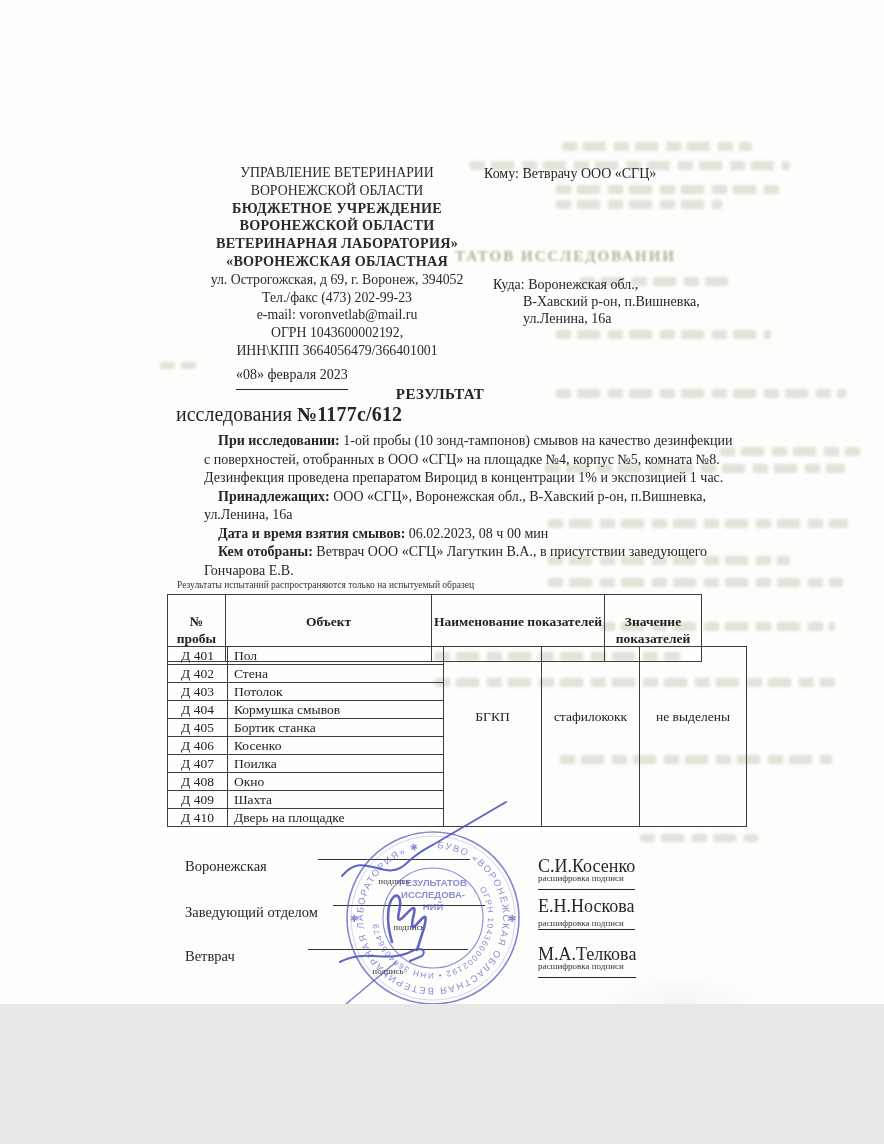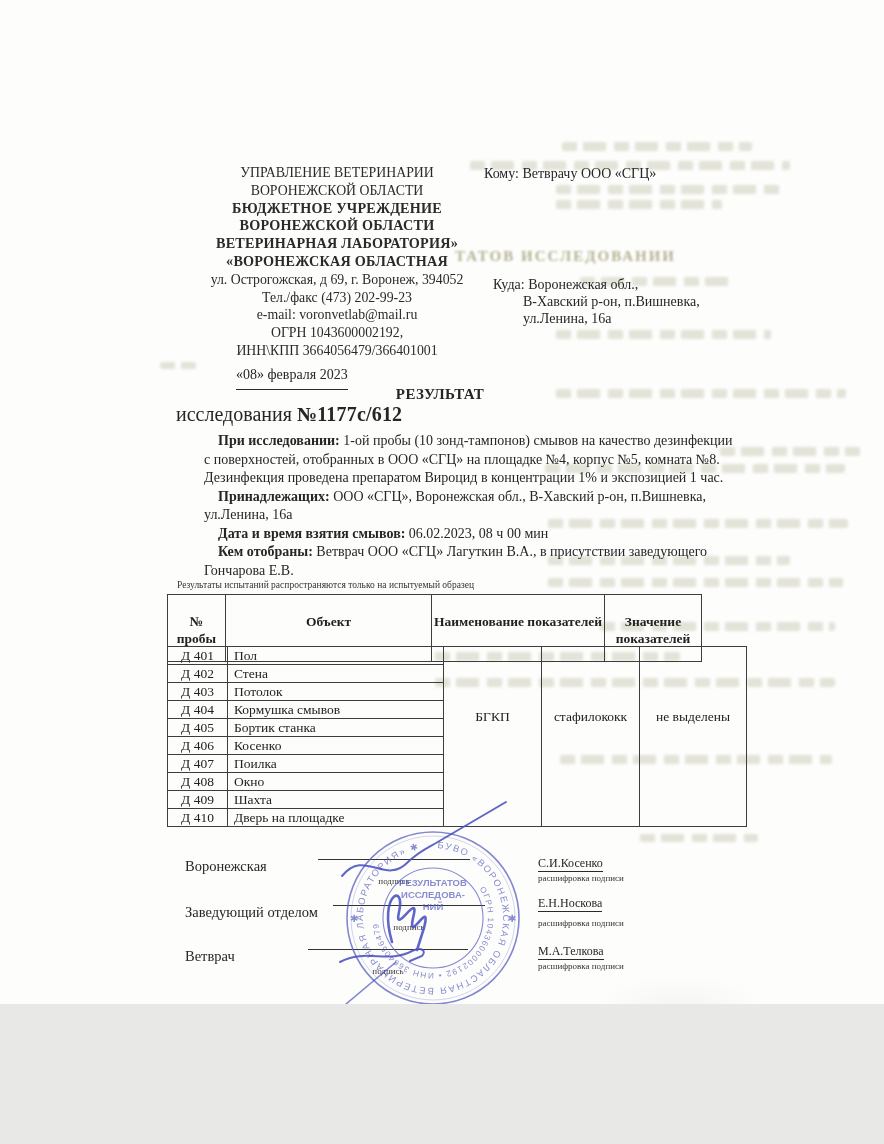--- a/index.html
+++ b/index.html
@@ -34,21 +34,21 @@
   .rt-head td{font-weight:bold; text-align:center; vertical-align:top; padding-top:19px;
               line-height:16.5px; height:46px;}
   .rt-body{left:167px; top:646px;}
   .rt-body td{height:17px; line-height:16px; padding:0 6px; white-space:nowrap;}
   .rt-body td.c{text-align:center; padding:0 2px;}
   .rt-body td.mid{vertical-align:top; padding-top:62px; text-align:center;}
   
   .sig-role{position:absolute; left:185px; font-size:14.5px;}
   .sig-line{position:absolute; border-bottom:1.2px solid #333; height:1px;}
   .sig-cap{position:absolute; font-size:9px; color:#333; text-align:center;}
-  .sig-name{position:absolute; left:538px; font-size:12px; border-bottom:1px solid #2a2a2a; padding-bottom:0px;}
+  .sig-name{position:absolute; left:538px; font-size:18px; border-bottom:1px solid #2a2a2a; padding-bottom:12px;}
   .sig-ncap{position:absolute; left:538px; font-size:9px; color:#333;}
   
   .ink{position:absolute; left:280px; top:790px; pointer-events:none;}
   
   .gl{position:absolute; height:9px; border-radius:2px; opacity:.5; filter:blur(1.4px);
       background:repeating-linear-gradient(90deg,
         rgba(174,171,140,.65) 0 15px, rgba(0,0,0,0) 15px 21px,
         rgba(174,171,140,.65) 21px 44px, rgba(0,0,0,0) 44px 52px);}
   .ghost-title{position:absolute; left:455px; top:248px; font-weight:bold; font-size:15px;
                letter-spacing:2px; color:rgba(164,160,122,.8); filter:blur(1.1px); white-space:nowrap;}

